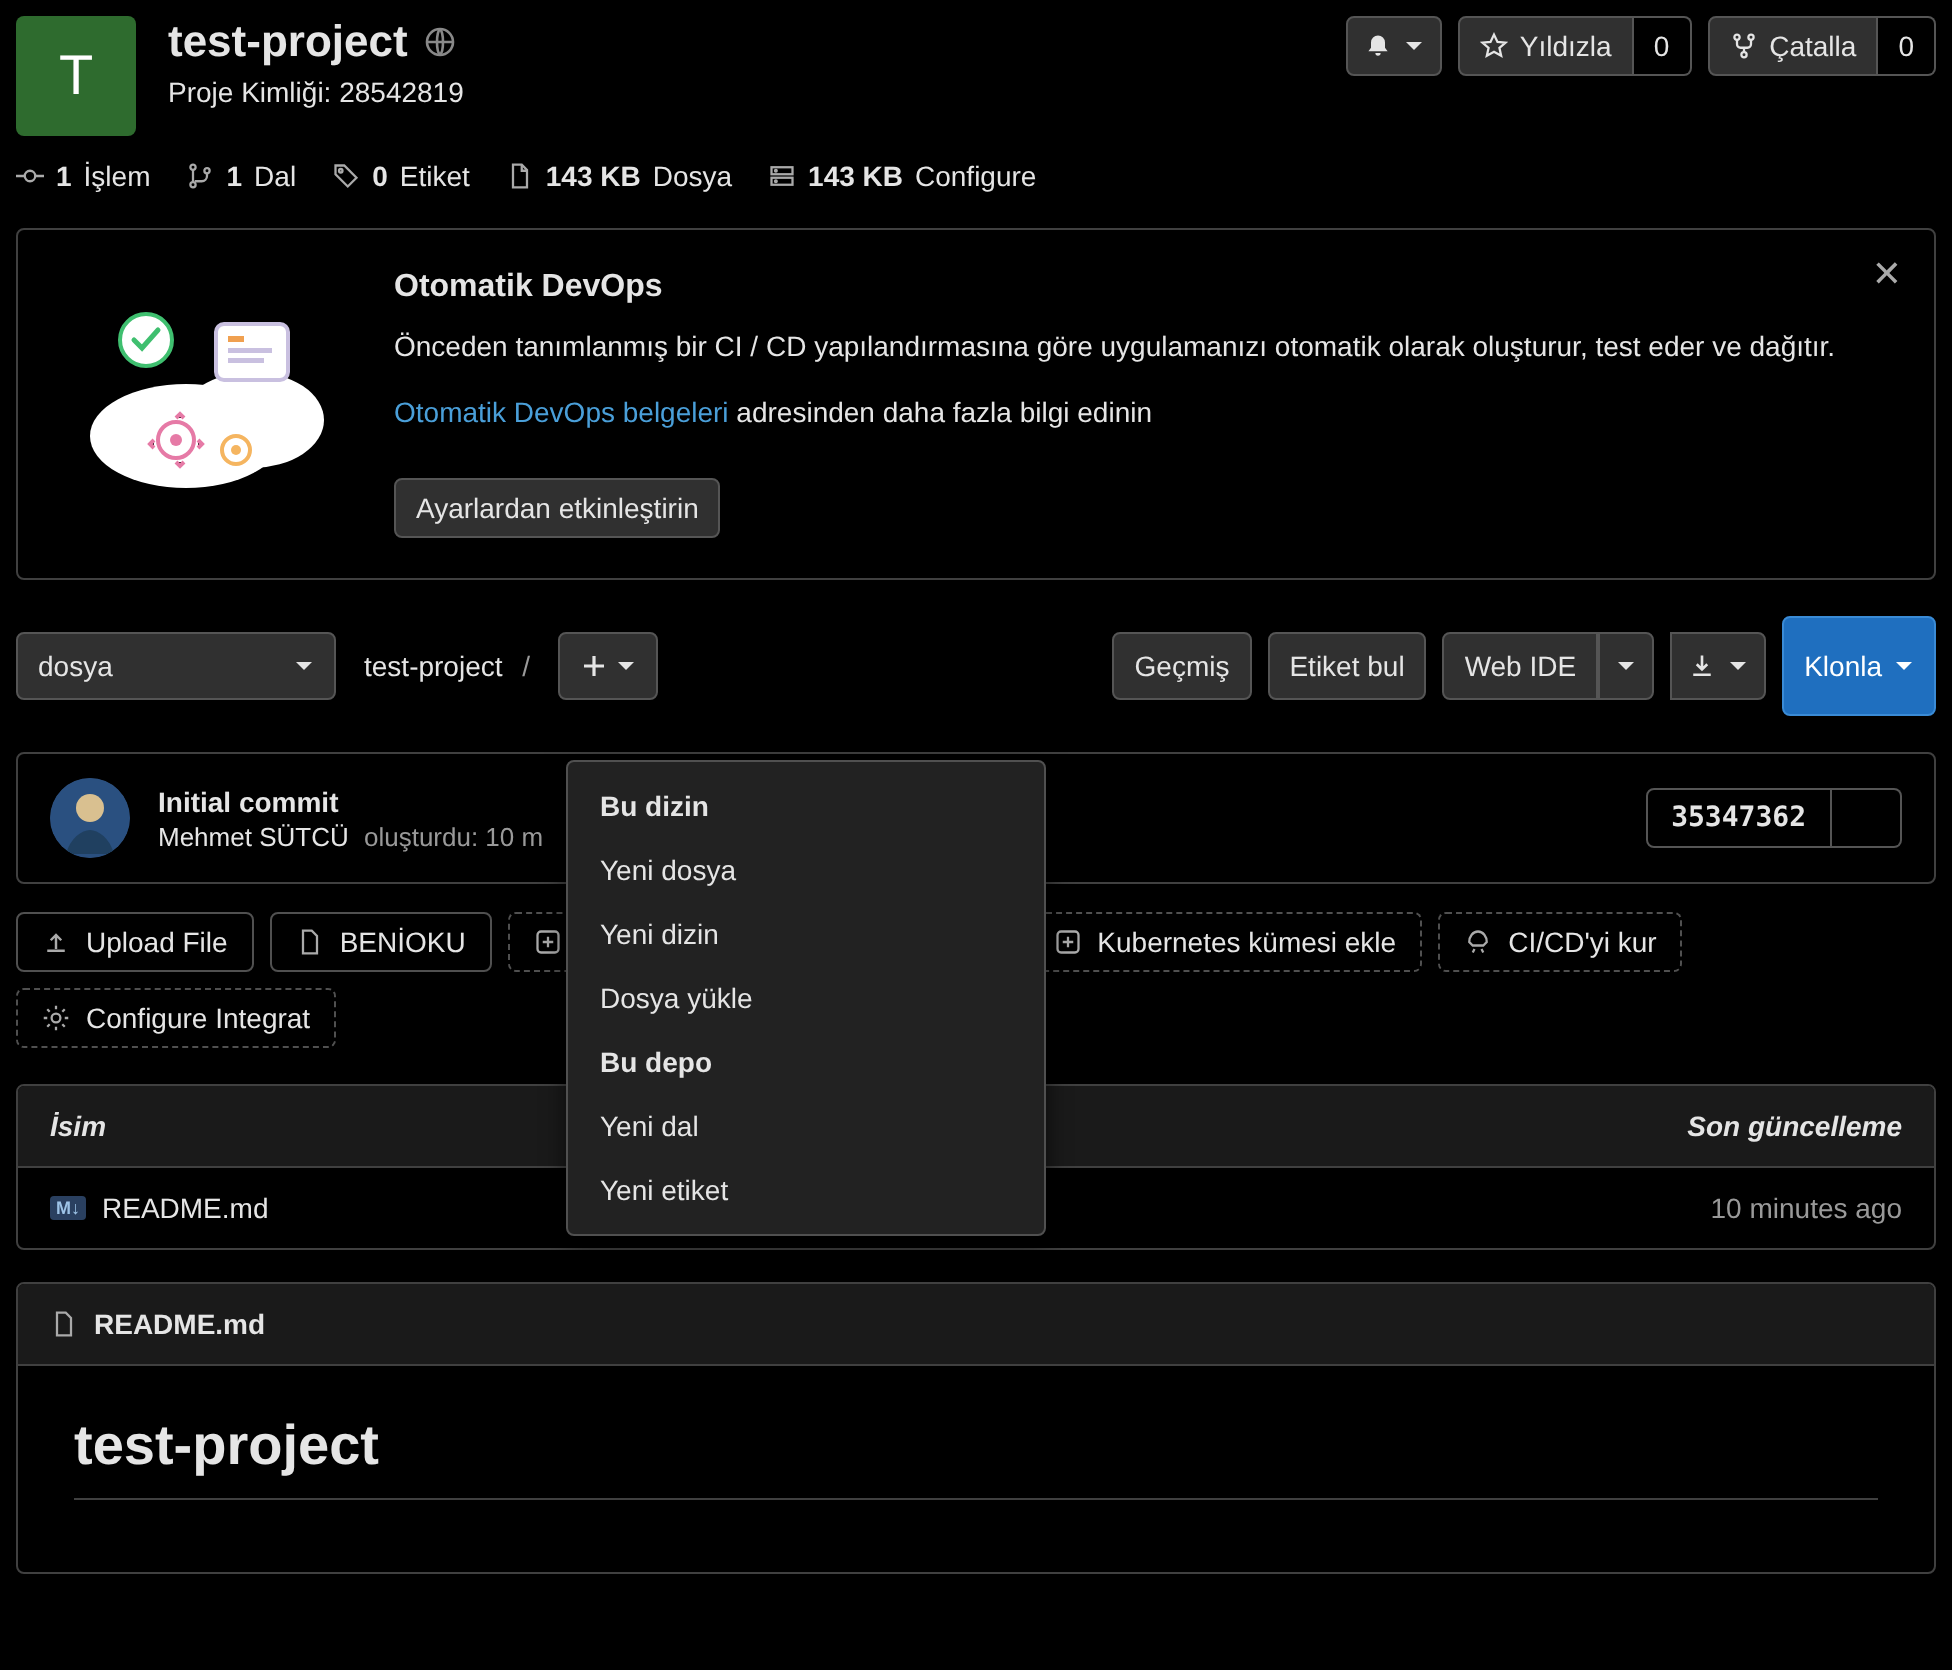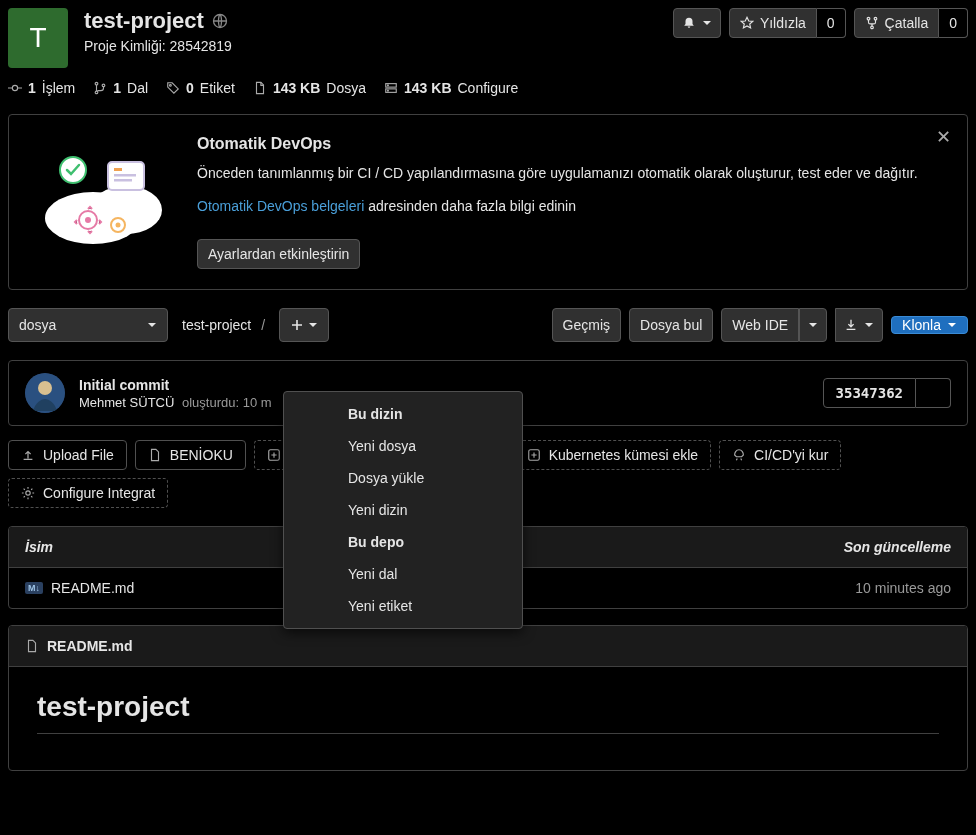--- a/index.html
+++ b/index.html
@@ -157,22 +157,21 @@
     background: #222;
     border: 1px solid var(--border-light);
     border-radius: 4px;
     min-width: 240px;
     box-shadow: 0 4px 12px rgba(0,0,0,0.6);
     z-index: 100;
     padding: 6px 0;
   }
   .dropdown-static {
     position: static;
-    margin-top: 11px;
-    padding-left: 48px;
+    margin-top: 0;
   }
   .dropdown-wrap {
     position: absolute;
     left: 283px;
     top: 380px;
     z-index: 100;
   }
   .dropdown-header {
     padding: 8px 16px;
     font-weight: 700;
@@ -463,21 +462,21 @@
       </span>
     <span class="btn-icon">
         <svg width="10" height="10" viewBox="0 0 10 10" fill="currentColor">
           <path d="M1 3l4 4 4-4z"></path>
         </svg>
       </span>
   </button>
 
   <div class="right-actions">
     <button class="btn" style="height:34px;">Geçmiş</button>
-    <button class="btn" style="height:34px;">Dosya bul</button>
+    <button class="btn" style="height:34px;">Etiket bul</button>
     <div class="split-btn">
       <button class="btn" style="height:34px;">Web IDE</button>
       <button class="btn" style="height:34px;">
         <span class="btn-icon">
             <svg width="10" height="10" viewBox="0 0 10 10" fill="currentColor">
               <path d="M1 3l4 4 4-4z"></path>
             </svg>
           </span>
       </button>
     </div>
@@ -488,21 +487,21 @@
               <path d="M8 2v8M5 7l3 3 3-3M3 13h10"></path>
             </svg>
           </span>
         <span class="btn-icon">
             <svg width="10" height="10" viewBox="0 0 10 10" fill="currentColor">
               <path d="M1 3l4 4 4-4z"></path>
             </svg>
           </span>
       </button>
     </div>
-    <button class="btn btn-blue" style="height:18px;">
+    <button class="btn btn-blue" style="height:50px;">
       <span>Klonla</span>
       <span class="btn-icon">
           <svg width="10" height="10" viewBox="0 0 10 10" fill="currentColor">
             <path d="M1 3l4 4 4-4z"></path>
           </svg>
         </span>
     </button>
   </div>
 </div>
 
@@ -624,19 +623,19 @@
   </div>
   <div class="readme-body">
     <h1>test-project</h1>
   </div>
 </div>
 
 <div class="dropdown-wrap">
   <div class="dropdown dropdown-static">
     <div class="dropdown-header">Bu dizin</div>
     <div class="dropdown-item">Yeni dosya</div>
+    <div class="dropdown-item">Yeni dizin</div>
     <div class="dropdown-item">Dosya yükle</div>
-    <div class="dropdown-item">Yeni dizin</div>
     <div class="dropdown-header">Bu depo</div>
     <div class="dropdown-item">Yeni dal</div>
     <div class="dropdown-item">Yeni etiket</div>
   </div>
 </div>
 
 </body></html>

